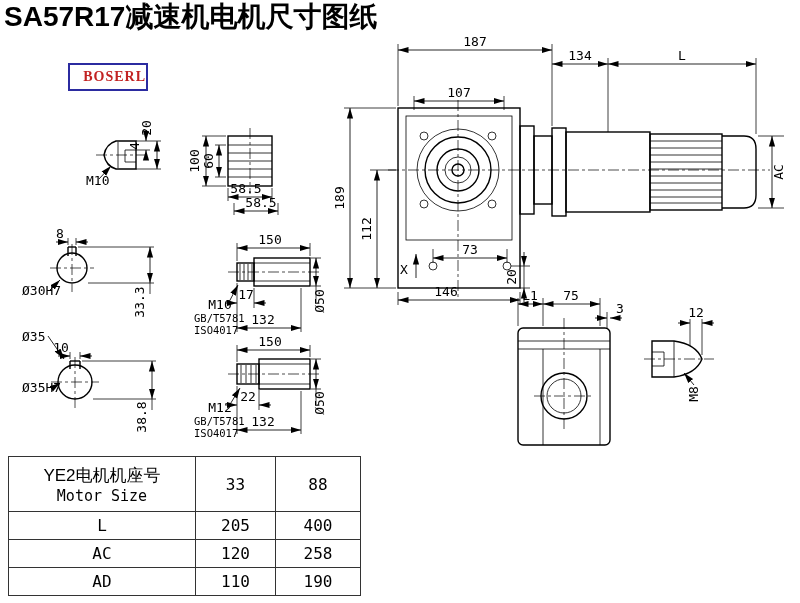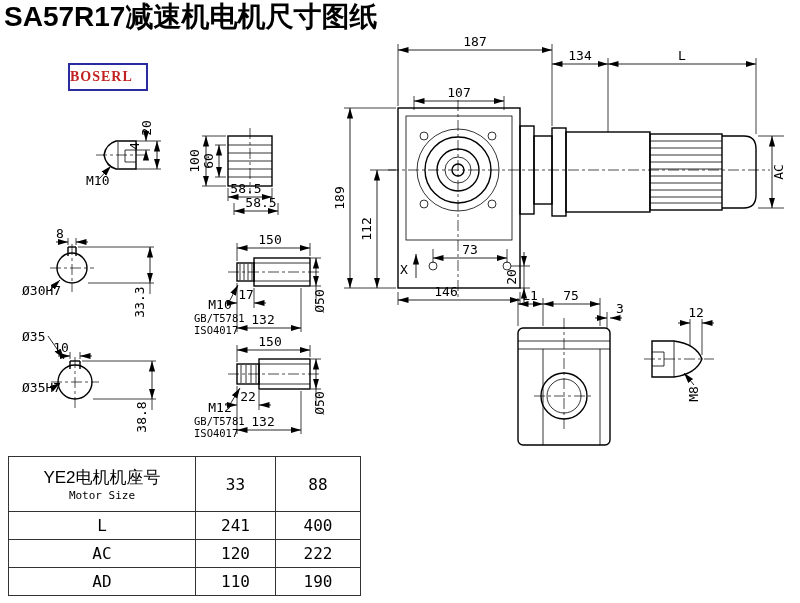--- a/index.html
+++ b/index.html
@@ -2,39 +2,39 @@
 <html><head>
 <meta charset="utf-8">
 <style>
   html,body { margin:0; padding:0; background:#fff; }
   .stage { position:relative; width:800px; height:603px; background:#fff; overflow:hidden;
            font-family:"Liberation Sans", sans-serif; }
   .title { position:absolute; left:4px; top:-2px; font-size:28px; font-weight:700; color:#000;
            white-space:nowrap; }
   .brand { position:absolute; left:68px; top:63px; width:76px; height:24px;
            border:2px solid #2b2ba0; color:#c22222; display:flex; align-items:center;
-           justify-content:flex-start; font:bold 14px "Liberation Serif", serif; letter-spacing:1px; }
+           justify-content:flex-end; font:bold 14px "Liberation Serif", serif; letter-spacing:1px; }
   svg.draw { position:absolute; left:0; top:0; }
 
   .ol  { fill:none; stroke:#000; stroke-width:1.4; }
   .th  { fill:none; stroke:#000; stroke-width:0.8; }
   .cl  { fill:none; stroke:#000; stroke-width:0.7; stroke-dasharray:11 3 3 3; }
   .ext { fill:none; stroke:#000; stroke-width:0.75; }
   .dim { fill:none; stroke:#000; stroke-width:0.85; }
   .dt  { font-family:"DejaVu Sans Mono", monospace; font-size:13px; fill:#000; text-anchor:middle; }
   .dts { font-size:10.5px; }
   .as  { text-anchor:start; }
 
   .size-table { position:absolute; left:8px; top:456px; border-collapse:collapse; table-layout:fixed;border-radius:9px; }
   .size-table td { border:1px solid #333; text-align:center; vertical-align:middle; padding:0;
                    font-family:"DejaVu Sans Mono", monospace; font-size:16px; color:#000; }
   .size-table tr { height:28px; }
   .size-table tr.hrow { height:55px; }
   .size-table .h1 { font-family:"Liberation Sans", sans-serif; font-size:17px; }
-  .size-table .h2 { font-size:11px; }
+  .size-table .h2 { font-size:15px; }
 </style>
 </head>
 <body>
 
 <div class="stage">
 
 <svg class="draw" width="800" height="603" viewBox="0 0 800 603">
   <defs>
     <marker id="arr" markerWidth="11" markerHeight="8" refX="10.5" refY="4" orient="auto-start-reverse" markerUnits="userSpaceOnUse">
       <path d="M0,0.9 L10.5,4 L0,7.1 Z" fill="#000"></path>
@@ -340,27 +340,27 @@
     <tr class="hrow">
       <td>
         <div class="h1">YE2电机机座号</div>
         <div class="h2">Motor Size</div>
       </td>
       <td>33</td>
       <td>88</td>
     </tr>
     <tr>
       <td>L</td>
-      <td>241</td>
+      <td>205</td>
       <td>400</td>
     </tr>
     <tr>
       <td>AC</td>
       <td>120</td>
-      <td>222</td>
+      <td>258</td>
     </tr>
     <tr>
       <td>AD</td>
       <td>110</td>
       <td>190</td>
     </tr>
   </tbody>
 </table>
 
 </div>

